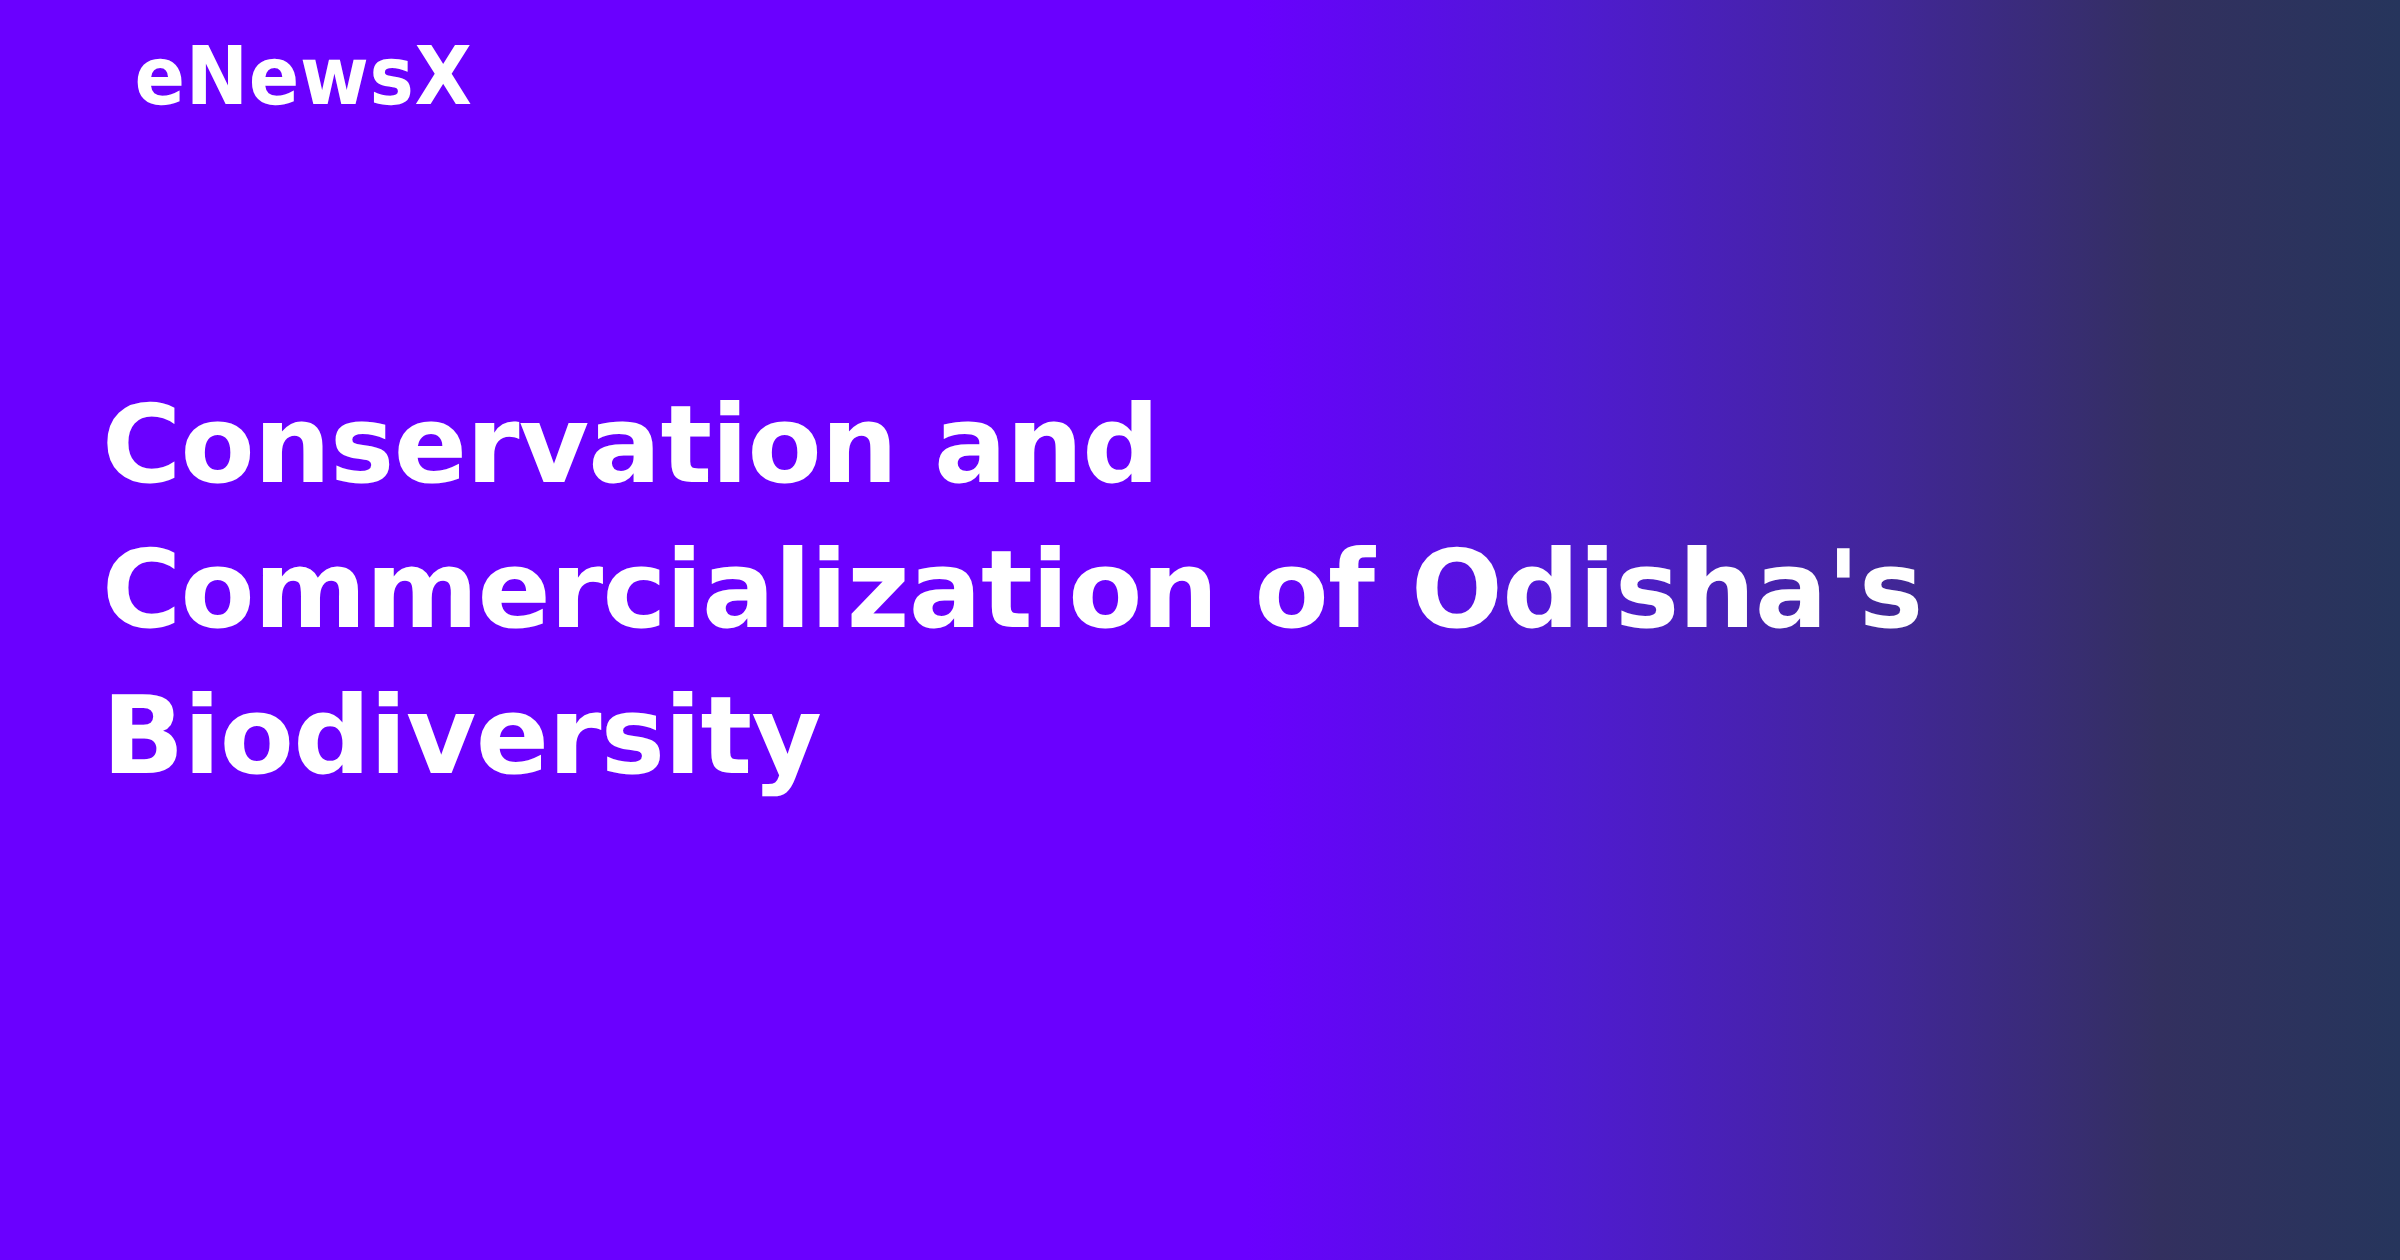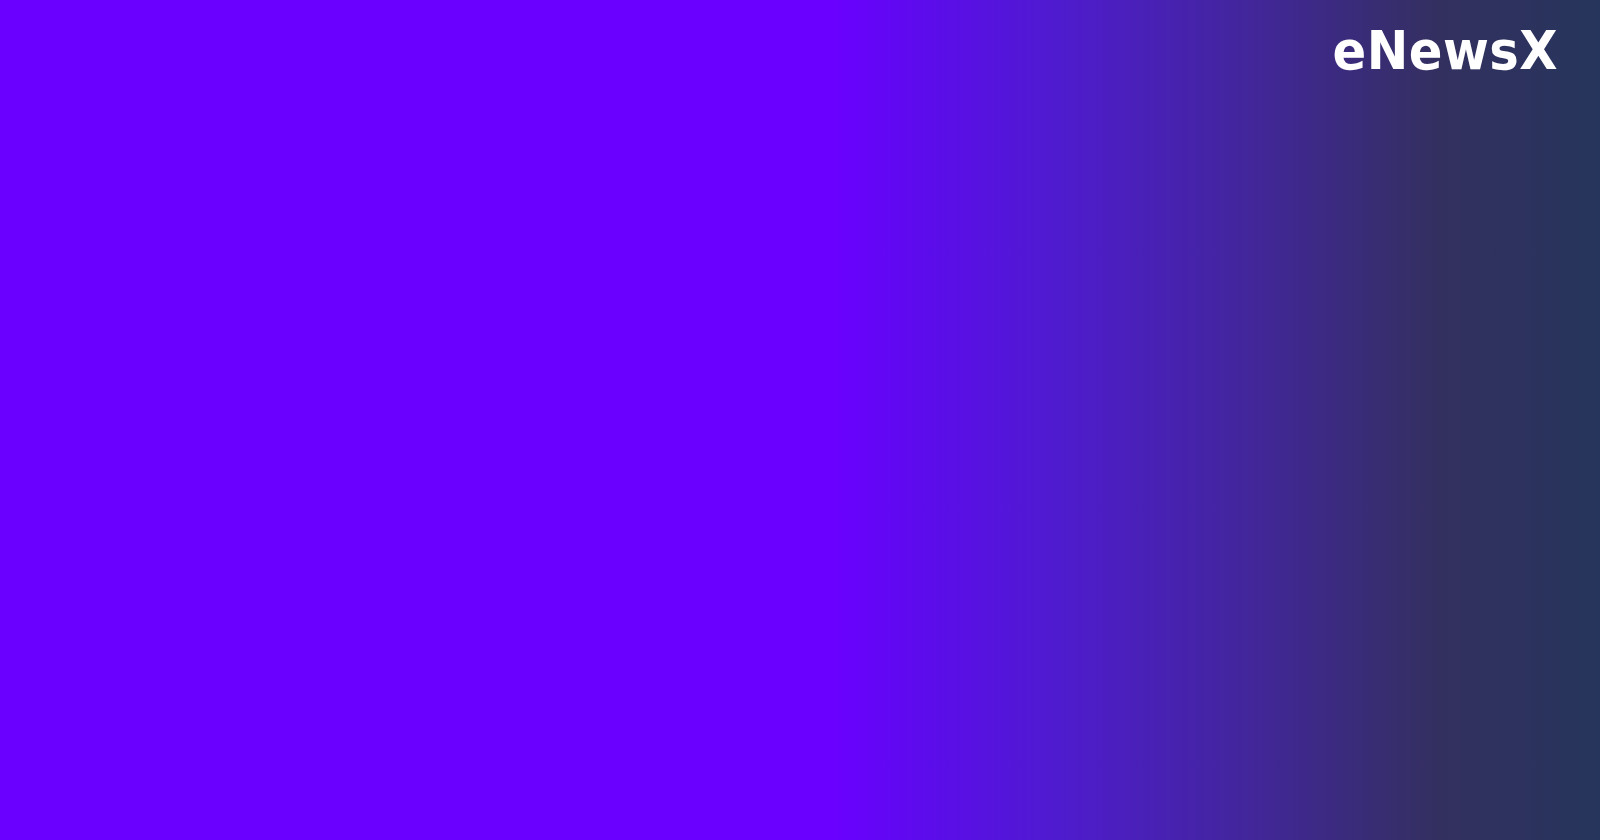--- a/index.html
+++ b/index.html
@@ -32,21 +32,21 @@
 
   
   .brand-bar {
     position: absolute;
     top: 0;
     left: 0;
     right: 0;
     height: 140px;
     display: flex;
     align-items: flex-start;
-    justify-content: flex-end;
+    justify-content: flex-start;
     padding: 24px 42px 0 70px;
     box-sizing: border-box;
   }
 
   .brand-logo {
     font-family: "DejaVu Sans", "Liberation Sans", sans-serif;
     font-size: 54px;
     font-weight: 700;
     line-height: 1;
     color: #ffffff;
@@ -80,14 +80,19 @@
 </style>
 </head>
 <body>
 
 <div class="card">
 
   <div class="brand-bar">
     <div class="brand-logo">eNewsX</div>
   </div>
 
+  <div class="headline-block">
+    <h1 class="headline">Conservation and
+Commercialization of Odisha's
+Biodiversity</h1>
+  </div>
 
 </div>
 
 </body></html>

